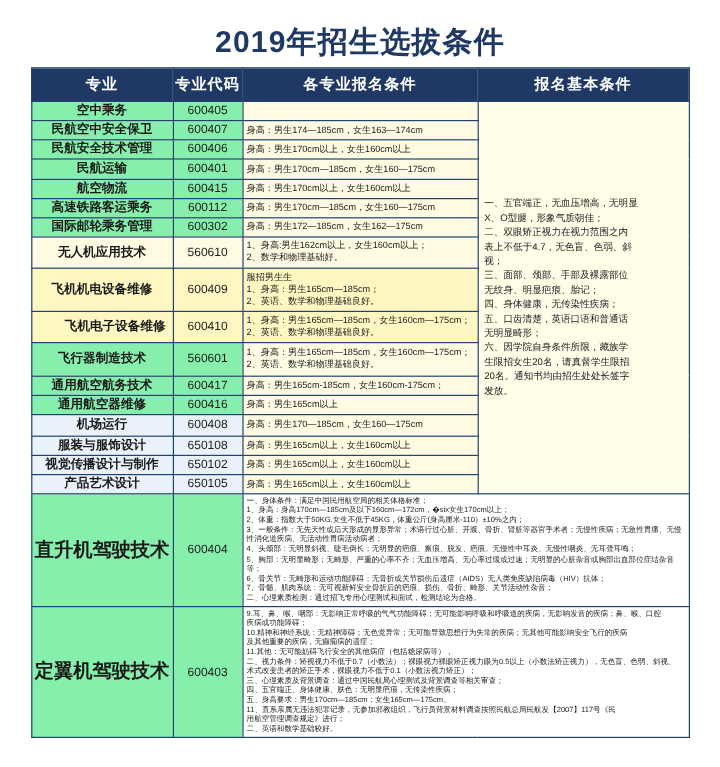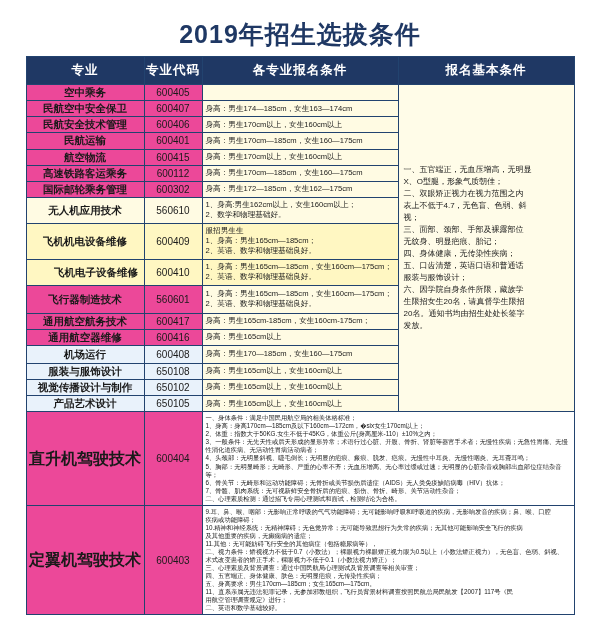--- a/index.html
+++ b/index.html
@@ -79,21 +79,21 @@
   td.basic {
     font-size: 8px;
     color: #1a1a1a;
     padding: 4px 5px;
     line-height: 1.5;
     text-align: left;
     background: #fffce8;
   }
   td.basic .ln { display: block; }
 
-  .bg-white { background: #ec4899; }
+  .bg-white { background: #86efac; }
   .bg-cream { background: #fffbe3; }
   .bg-yellow { background: #fff7c2; }
   .bg-lblue { background: #e9f2fb; }
 
   td.bigcond {
     font-size: 6.3px;
     color: #1a1a1a;
     padding: 2px 3px;
     line-height: 1.28;
     text-align: left;
@@ -131,21 +131,21 @@
           <td class="basic" rowspan="17">
             <span class="ln">一、五官端正，无血压增高，无明显</span>
             <span class="ln">X、O型腿，形象气质朝佳；</span>
             <span class="ln">二、双眼矫正视力在视力范围之内</span>
             <span class="ln">表上不低于4.7，无色盲、色弱、斜</span>
             <span class="ln">视；</span>
             <span class="ln">三、面部、颈部、手部及裸露部位</span>
             <span class="ln">无纹身、明显疤痕、胎记；</span>
             <span class="ln">四、身体健康，无传染性疾病；</span>
             <span class="ln">五、口齿清楚，英语口语和普通话</span>
-            <span class="ln">服装与服饰设计；</span>
+            <span class="ln">无明显畸形；</span>
             <span class="ln">六、因学院自身条件所限，藏族学</span>
             <span class="ln">生限招女生20名，请真督学生限招</span>
             <span class="ln">20名。通知书均由招生处处长签字</span>
             <span class="ln">发放。</span>
           </td>
         </tr>
         <tr>
           <td class="major bg-white" style="height: 15px;">民航空中安全保卫</td>
           <td class="code bg-white">600407</td>
           <td class="cond bg-cream">

